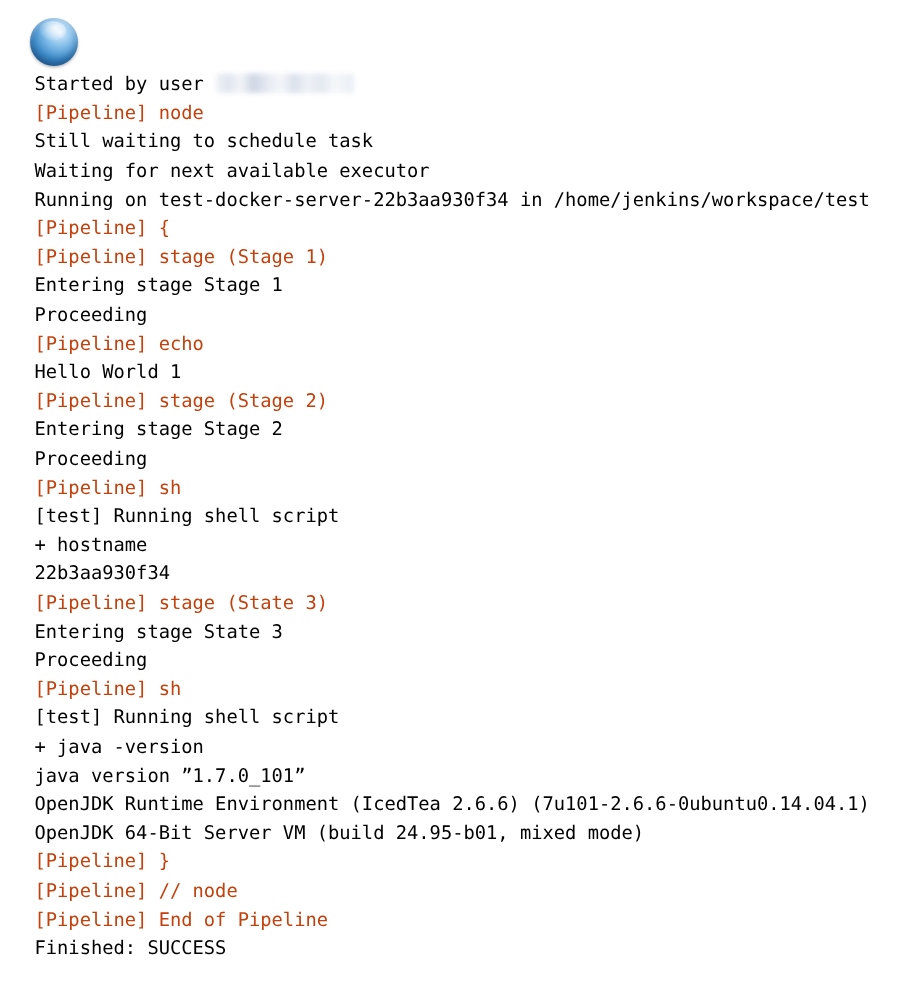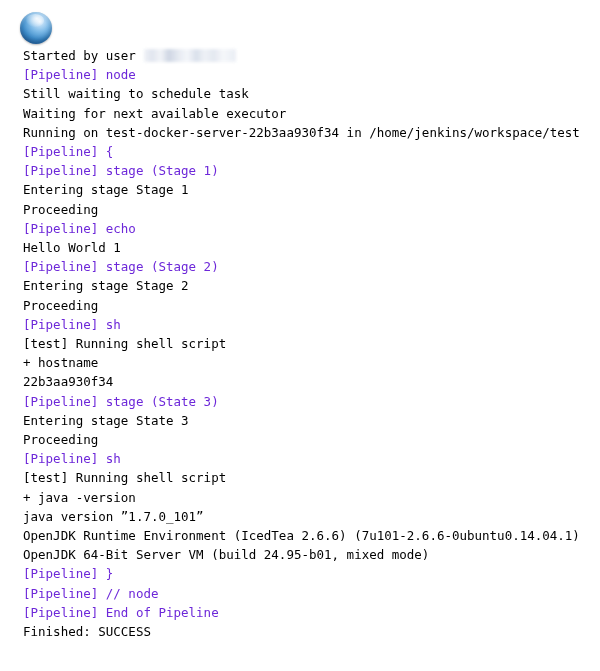--- a/index.html
+++ b/index.html
@@ -79,21 +79,21 @@
     line-height: 19.2px;
     white-space: pre;
     color: #000000;
   }
 
   .log-line {
     white-space: pre;
     min-height: 19.2px;
   }
   .log-line.pipeline {
-    color: #6d28d9;
+    color: #c2410c;
   }
 
   
   .redacted {
     display: inline-block;
     width: 92px;
     height: 13px;
     vertical-align: -2px;
     margin-left: 1px;
     background:

